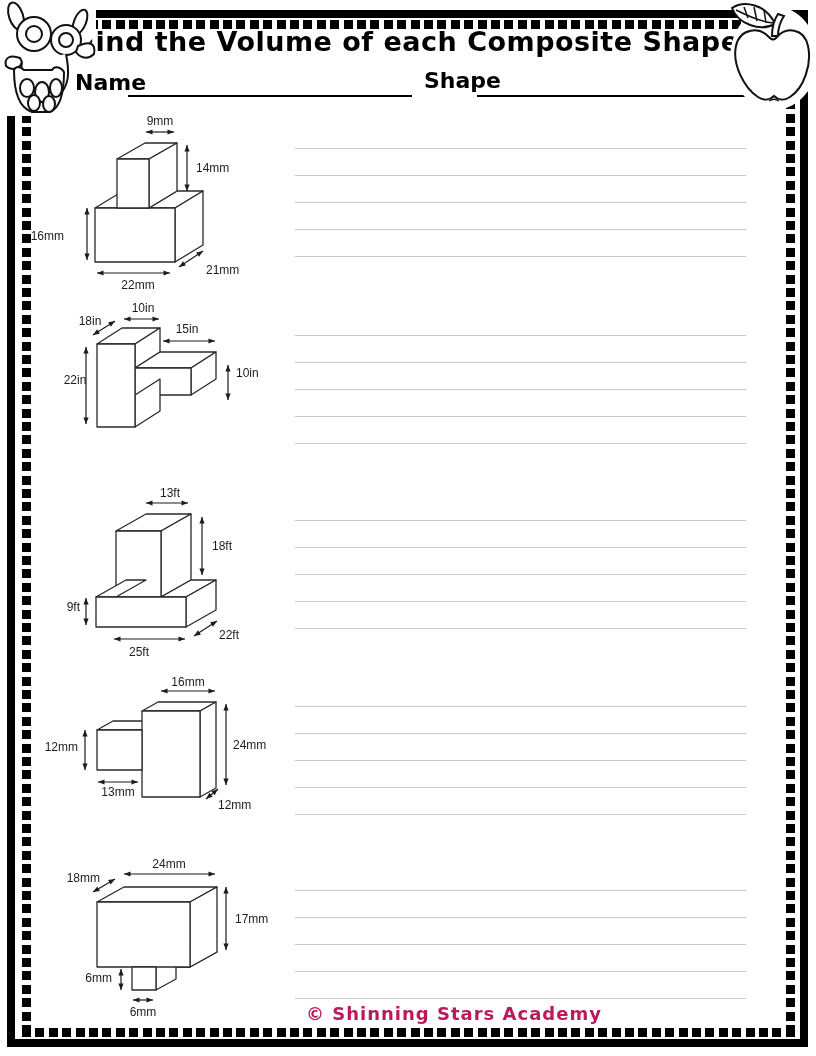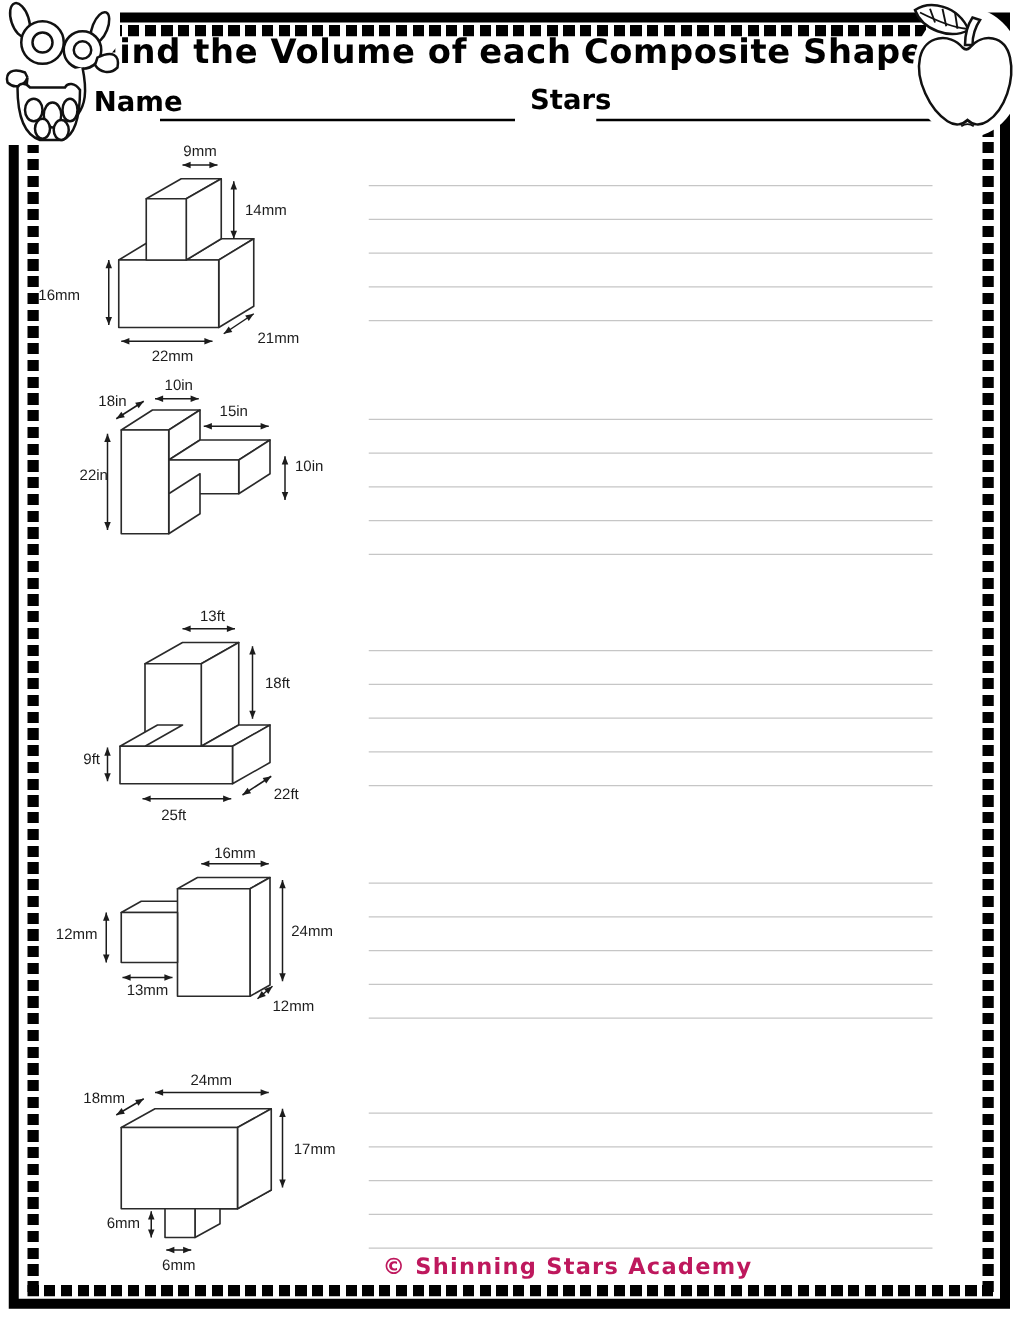--- a/index.html
+++ b/index.html
@@ -48,21 +48,21 @@
 
 <div class="frame"></div>
 <div class="dash top"></div>
 <div class="dash bottom"></div>
 <div class="dash v left"></div>
 <div class="dash v right"></div>
 
 <div class="title">Find the Volume of each Composite Shape</div>
 <div class="namedate" style="left:75px;top:70px;">Name</div>
 <div class="nd-line" style="left:128px;top:95px;width:284px;"></div>
-<div class="namedate" style="left:424px;top:68px;">Stars</div>
+<div class="namedate" style="left:424px;top:68px;">Shape</div>
 <div class="nd-line" style="left:477px;top:95px;width:280px;"></div>
 
 <div id="lines">
     <div class="ans-line" style="top: 148px;"></div>
     <div class="ans-line" style="top: 175px;"></div>
     <div class="ans-line" style="top: 202px;"></div>
     <div class="ans-line" style="top: 229px;"></div>
     <div class="ans-line" style="top: 256px;"></div>
     <div class="ans-line" style="top: 335px;"></div>
     <div class="ans-line" style="top: 362px;"></div>

